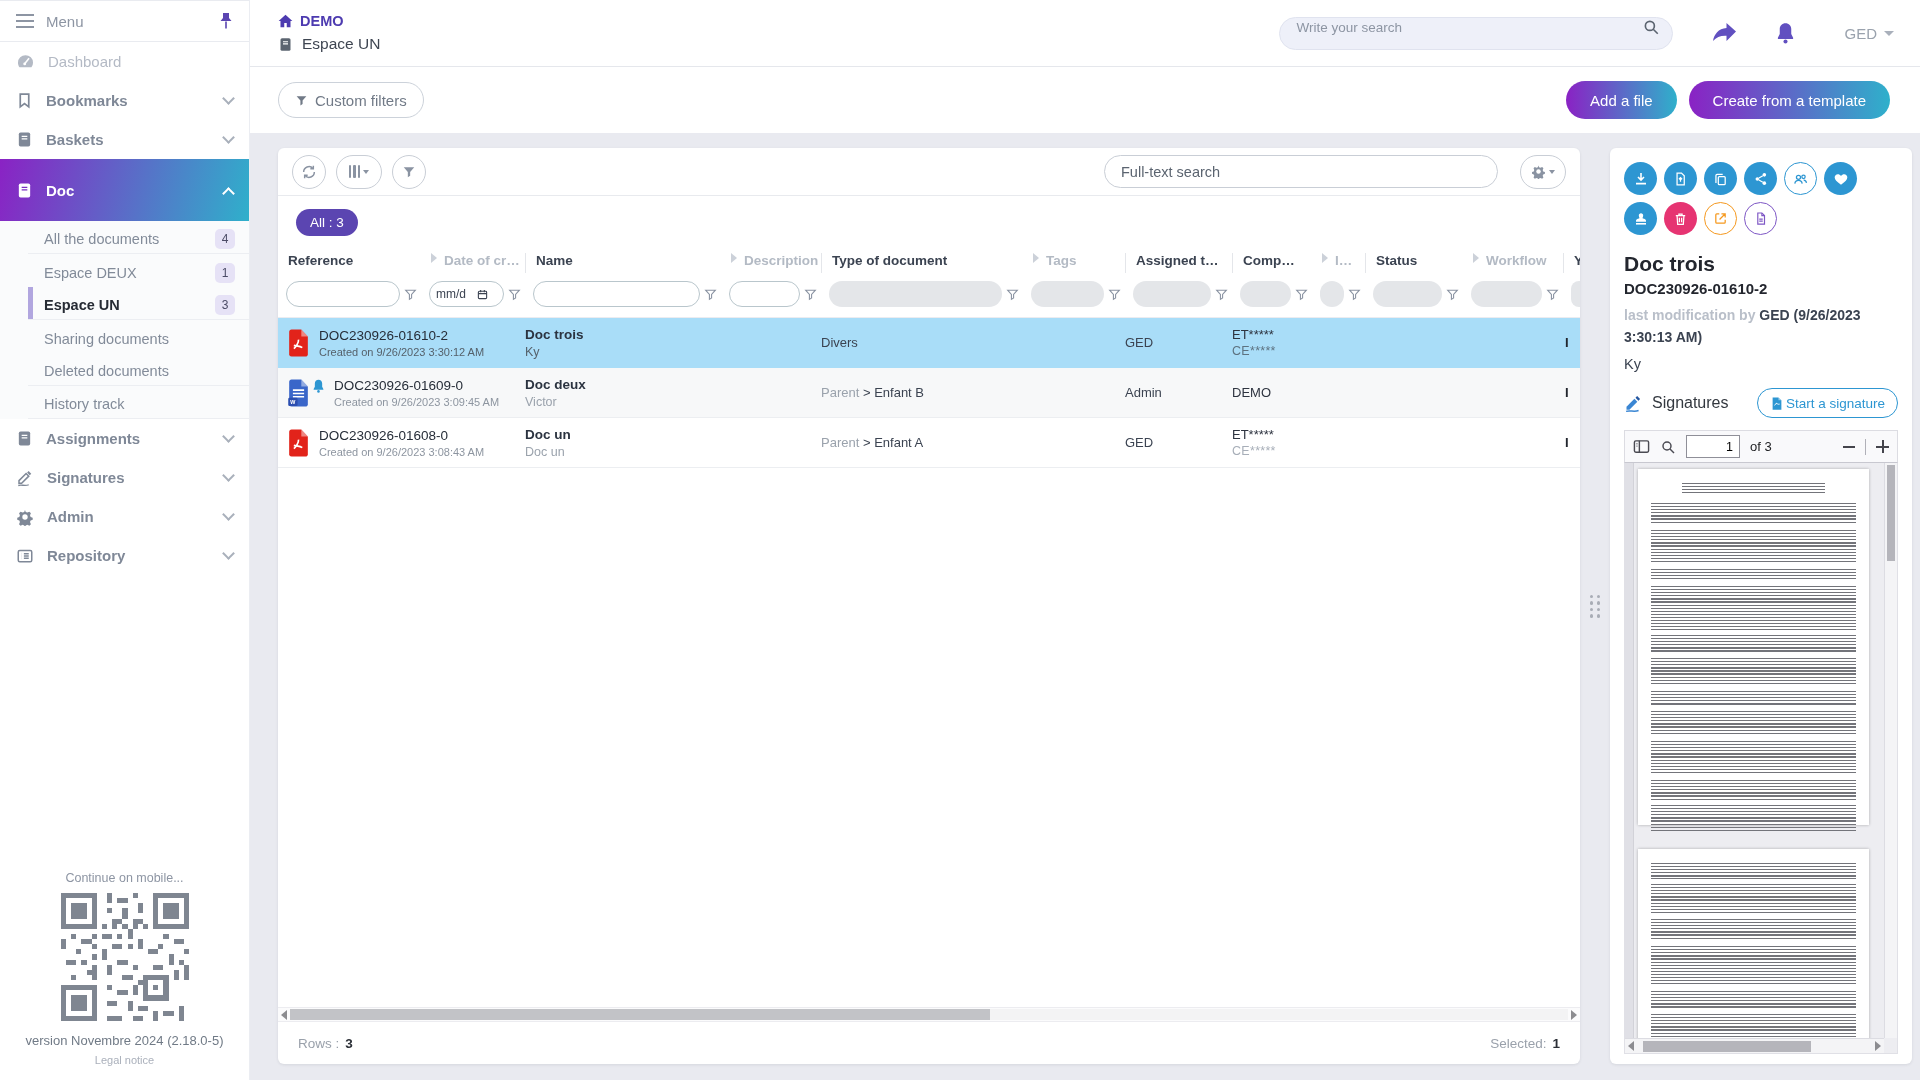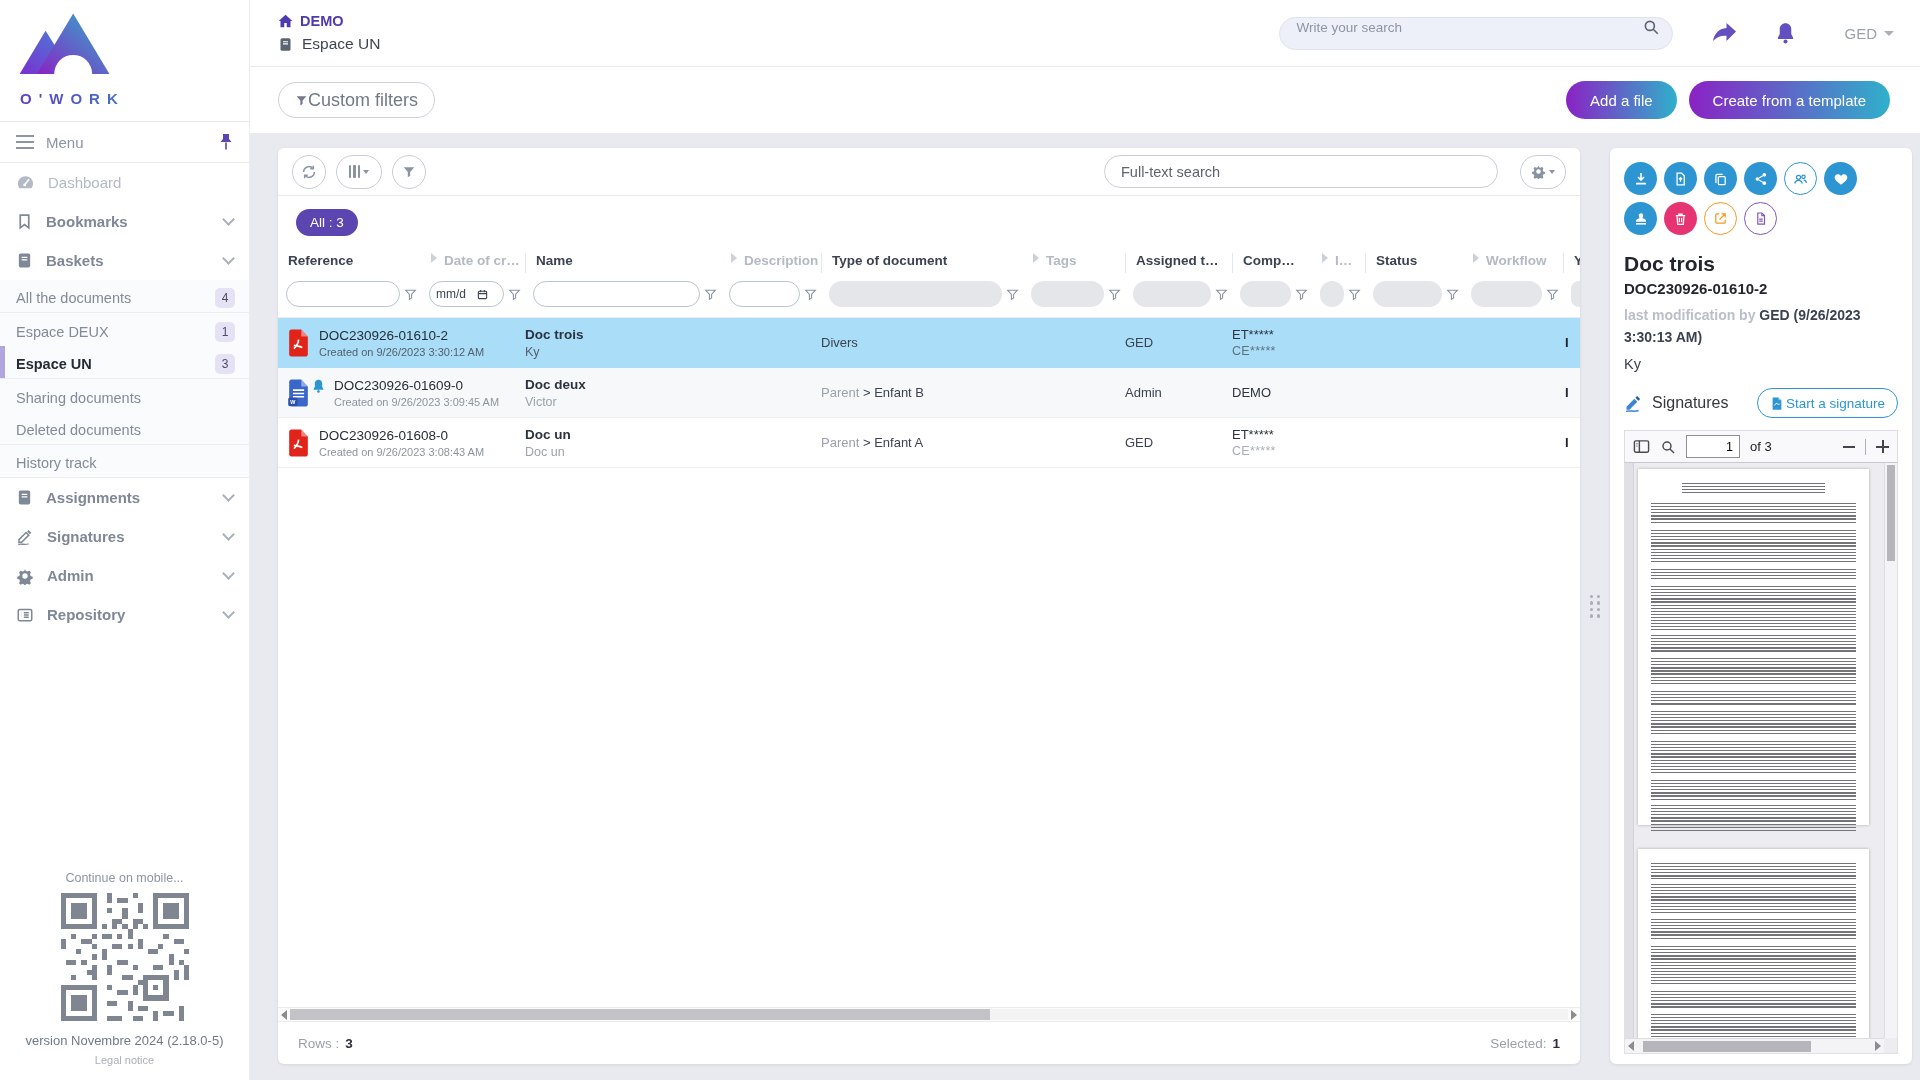--- a/index.html
+++ b/index.html
@@ -19,21 +19,21 @@
 .menu-row{height:42px;border-top:1px solid #e9ebf0;border-bottom:1px solid #e9ebf0;display:flex;align-items:center;padding:0 16px;gap:12px;color:#8d95a3;font-size:15px;}
 .menu-row .grow{flex:1;}
 .nav{flex:1;overflow:hidden;}
 .nav-item{height:39px;display:flex;align-items:center;gap:13px;padding:0 16px;color:#7f8897;font-weight:bold;font-size:15px;cursor:pointer;}
 .nav-item.light{color:#b4bac5;font-weight:normal;}
 .nav-item .lbl{flex:1;}
 .chev{width:9px;height:9px;border-right:2px solid #a9b0bb;border-bottom:2px solid #a9b0bb;transform:rotate(45deg);margin-top:-4px;flex:none;}
 .chev.up{transform:rotate(-135deg);margin-top:6px;border-color:#fff;}
 .nav-item.active{height:62px;background:linear-gradient(105deg,var(--grad-start),var(--grad-end));color:#fff;}
 .subnav{background:#fafbfc;}
-.sub-item{height:33px;display:flex;align-items:center;padding:4px 14px 0 16px;color:#828b99;font-size:14.5px;cursor:pointer;position:relative;}
+.sub-item{height:33px;display:flex;align-items:center;padding:4px 14px 0 16px;color:#828b99;font-size:14.5px;cursor:pointer;position:relative;margin-left:28px;}
 .sub-item .lbl{flex:1;}
 .sub-item.current{color:#262b34;font-weight:bold;}
 .sub-item.current::before{content:"";position:absolute;left:0;top:0;bottom:0;width:5px;background:#b1a6df;}
 .sub-item.sep{border-bottom:1px solid #eceef2;}
 .badge{min-width:20px;height:20px;border-radius:5px;background:var(--accent-light);color:#4b4b66;font-size:12px;font-weight:normal;display:flex;align-items:center;justify-content:center;padding:0 4px;}
 .side-bottom{padding:10px 0 14px;text-align:center;color:#8d95a3;}
 .mobile-hint{font-size:12.5px;margin-bottom:8px;}
 .qr{margin:0 auto 12px;}
 .version{font-size:13px;color:#707a86;margin-bottom:6px;}
 .legal{font-size:11px;color:#aab0bb;}
@@ -44,21 +44,21 @@
 .crumb1{display:flex;align-items:center;gap:7px;color:#4d3bb0;font-weight:bold;font-size:14.5px;}
 .crumb2{display:flex;align-items:center;gap:9px;color:#3f4652;font-size:15.5px;}
 .top-actions{margin-left:auto;display:flex;align-items:center;}
 .search-pill{width:394px;height:33px;border-radius:17px;background:#eef0f9;border:1px solid #e0e3ef;display:flex;align-items:center;padding:0 12px 12px 16px;}
 .search-pill input{flex:1;border:none;outline:none;background:transparent;font-size:13.5px;color:#4a5260;font-family:inherit;}
 .search-pill input::placeholder{color:#8d95a3;}
 .icon-btn{background:none;border:none;cursor:pointer;padding:0;margin-left:38px;color:var(--icon-purple);}
 .account{display:flex;align-items:center;gap:7px;color:#9aa2ad;font-size:15px;margin-left:48px;cursor:pointer;}
 .caret{width:0;height:0;border-left:5px solid transparent;border-right:5px solid transparent;border-top:5px solid #a9b0bb;}
 .subbar{height:66px;background:#fff;display:flex;align-items:center;padding:0 30px 0 28px;flex:none;}
-.cf-btn{height:36px;border-radius:18px;border:1px solid #ccd2da;background:#fff;color:#717a87;font-size:18px;display:flex;align-items:center;gap:0;padding:0 16px;cursor:pointer;font-family:inherit;}
+.cf-btn{height:36px;border-radius:18px;border:1px solid #ccd2da;background:#fff;color:#717a87;font-size:15px;display:flex;align-items:center;gap:7px;padding:0 16px;cursor:pointer;font-family:inherit;}
 .grad-btn{height:38px;border:none;border-radius:19px;background:linear-gradient(90deg,var(--grad-start),var(--grad-end));color:#fff;font-size:15px;padding:0 24px;cursor:pointer;font-family:inherit;}
 .subbar .right{margin-left:auto;display:flex;gap:12px;}
 
 .content{flex:1;display:flex;padding:15px 8px 16px 28px;min-height:0;}
 .table-card{width:1302px;flex:none;background:#fff;border-radius:6px;box-shadow:0 1px 3px rgba(40,45,60,.1);display:flex;flex-direction:column;min-height:0;}
 .tc-toolbar{height:48px;flex:none;display:flex;align-items:center;gap:10px;padding:0 14px;border-bottom:1px solid #e8eaee;}
 .circ-btn{width:34px;height:34px;border-radius:50%;border:1px solid #c9ced6;background:#fff;color:#8a93a2;display:flex;align-items:center;justify-content:center;cursor:pointer;}
 .pillb{width:46px;height:34px;border-radius:17px;border:1px solid #c9ced6;background:#fff;color:#8a93a2;display:flex;align-items:center;justify-content:center;gap:3px;cursor:pointer;}
 .cols-glyph{display:flex;gap:2px;}
 .cols-glyph i{width:2.5px;height:13px;background:#8a93a2;border-radius:1px;}
@@ -146,38 +146,20 @@
 .vscroll{position:absolute;right:0;top:0;bottom:15px;width:13px;background:#f4f4f6;border-left:1px solid #dcdce2;}
 .vthumb{position:absolute;top:2px;left:2px;width:8px;height:96px;background:#b5b5bb;cursor:pointer;}
 .hscroll2{position:absolute;left:0;right:13px;bottom:0;height:15px;background:#f4f4f6;border-top:1px solid #dcdce2;display:flex;align-items:center;}
 .h2-track{flex:1;height:11px;position:relative;}
 .h2-thumb{position:absolute;left:6px;top:0;height:11px;width:168px;background:#b5b5bb;cursor:pointer;}
 </style>
 </head>
 <body>
 
 <aside class="sidebar">
-  <div class="logo">
-    <svg width="104" height="76" viewBox="0 0 120 88">
-      <defs>
-          <linearGradient id="lg" x1="0" y1="1" x2="1" y2="0">
-        <stop offset="0" stop-color="#8a22c4"></stop>
-            <stop offset="1" stop-color="#2fb0cb"></stop>
-          </linearGradient>
-        <linearGradient id="lg2" x1="0" y1="1" x2="1" y2="0">
-        <stop offset="0" stop-color="#7a2fd0"></stop>
-            <stop offset="1" stop-color="#4a7fd6"></stop>
-          </linearGradient>
-        </defs>
-      <polygon points="4,74 34,24 58,62 50,74" fill="url(#lg2)"></polygon>
-      <polygon points="24,74 66,4 108,74" fill="url(#lg)"></polygon>
-      <path d="M44 74 a22 22 0 0 1 44 0 Z" fill="#ffffff"></path>
-    </svg>
-    <div class="brand-name">O'WORK</div>
-  </div>
   <div class="menu-row">
     <svg width="18" height="14" viewBox="0 0 18 14">
         <path d="M0 1h18M0 7h18M0 13h18" stroke="#8d95a3" stroke-width="2"></path>
       </svg>
     <span>Menu</span>
     <span class="grow"></span>
     <svg width="14" height="16" viewBox="0 0 14 16">
         <path d="M4 0h6v5l2.5 3H1.5L4 5z M6.2 8.5h1.6V15l-.8 1-.8-1z" fill="#5b45b1"></path>
       </svg>
   </div>
@@ -197,20 +179,28 @@
       <span class="lbl">Bookmarks</span>
       <span class="chev"></span>
     </div>
     <div class="nav-item">
       <svg width="17" height="19" viewBox="0 0 24 24">
           <rect x="4" y="2" width="16" height="20" rx="2.5" fill="#7f8897"></rect>
           <path d="M8 7.5h8M8 11h8" stroke="#fff" stroke-width="1.8"></path>
         </svg>
       <span class="lbl">Baskets</span>
       <span class="chev"></span>
+    </div>
+    <div class="nav-item active">
+      <svg width="17" height="19" viewBox="0 0 24 24">
+          <rect x="4" y="2" width="16" height="20" rx="2.5" fill="#ffffff"></rect>
+          <path d="M8 7.5h8M8 11h8" stroke="#7a2fc0" stroke-width="1.8"></path>
+        </svg>
+      <span class="lbl">Doc</span>
+      <span class="chev up"></span>
     </div>
     <div class="subnav">
       <div class="sub-item sep">
         <span class="lbl">All the documents</span>
         <span class="badge">4</span>
       </div>
       <div class="sub-item">
         <span class="lbl">Espace DEUX</span>
         <span class="badge">1</span>
       </div>

